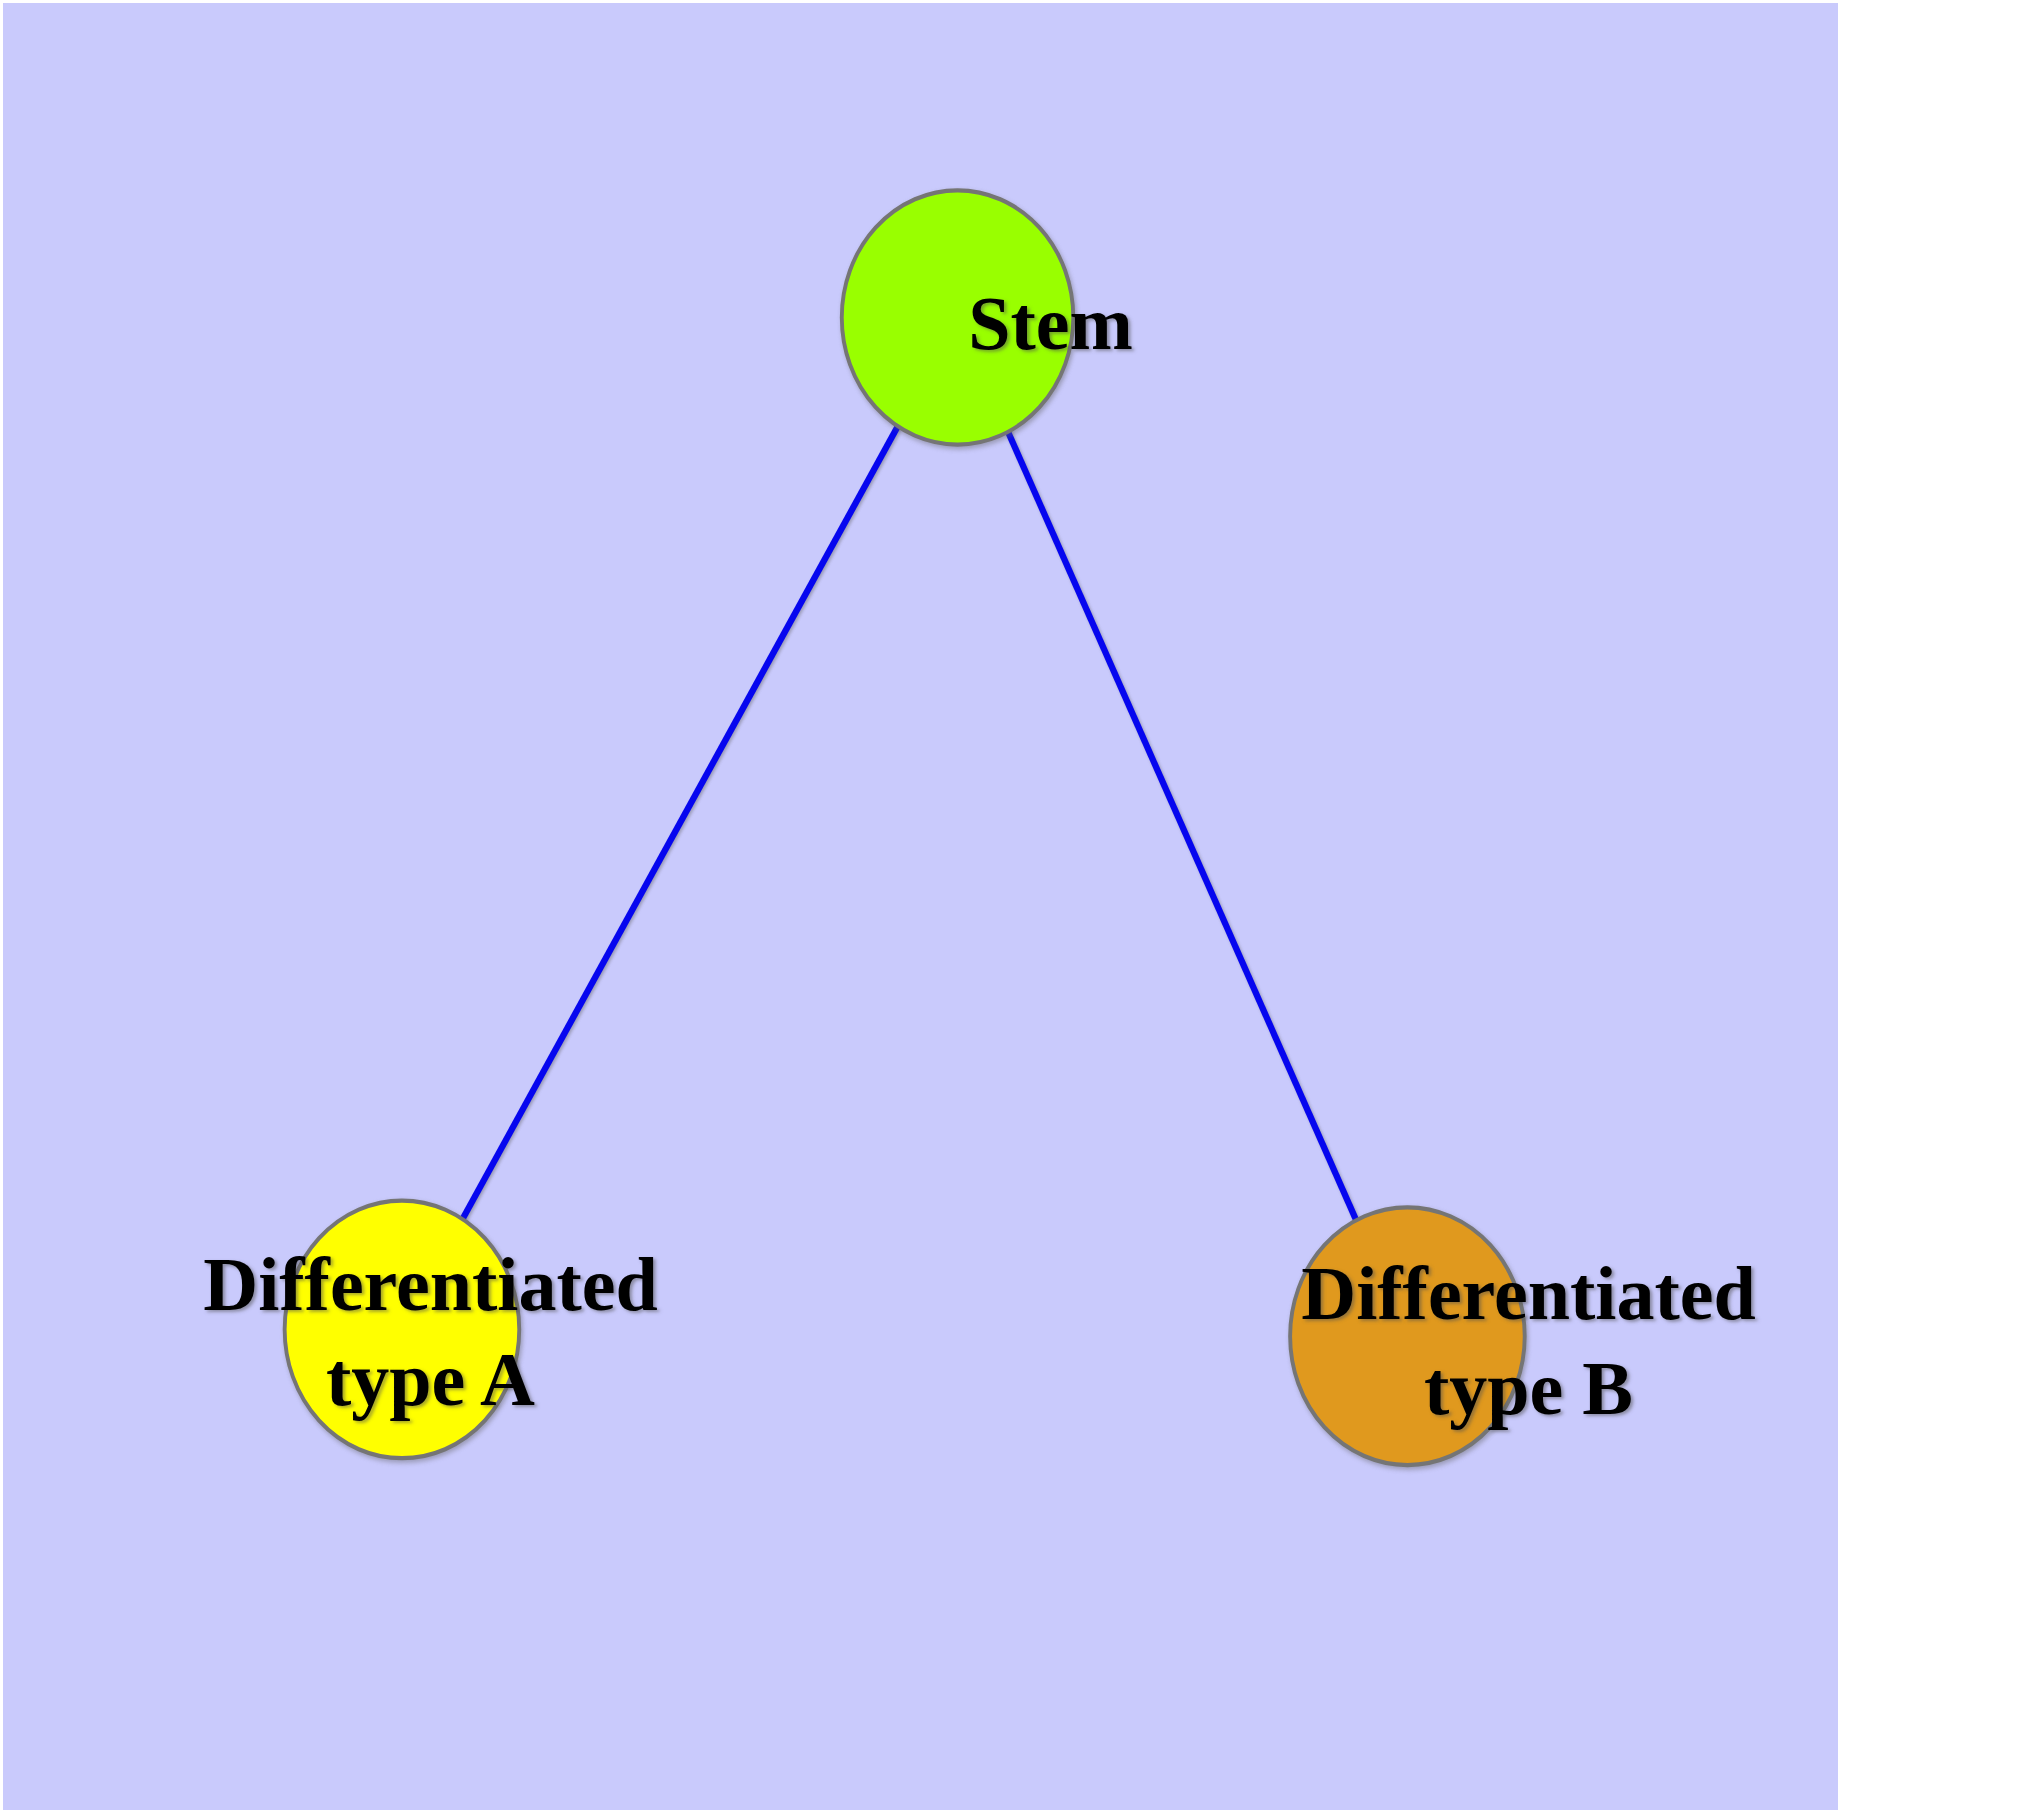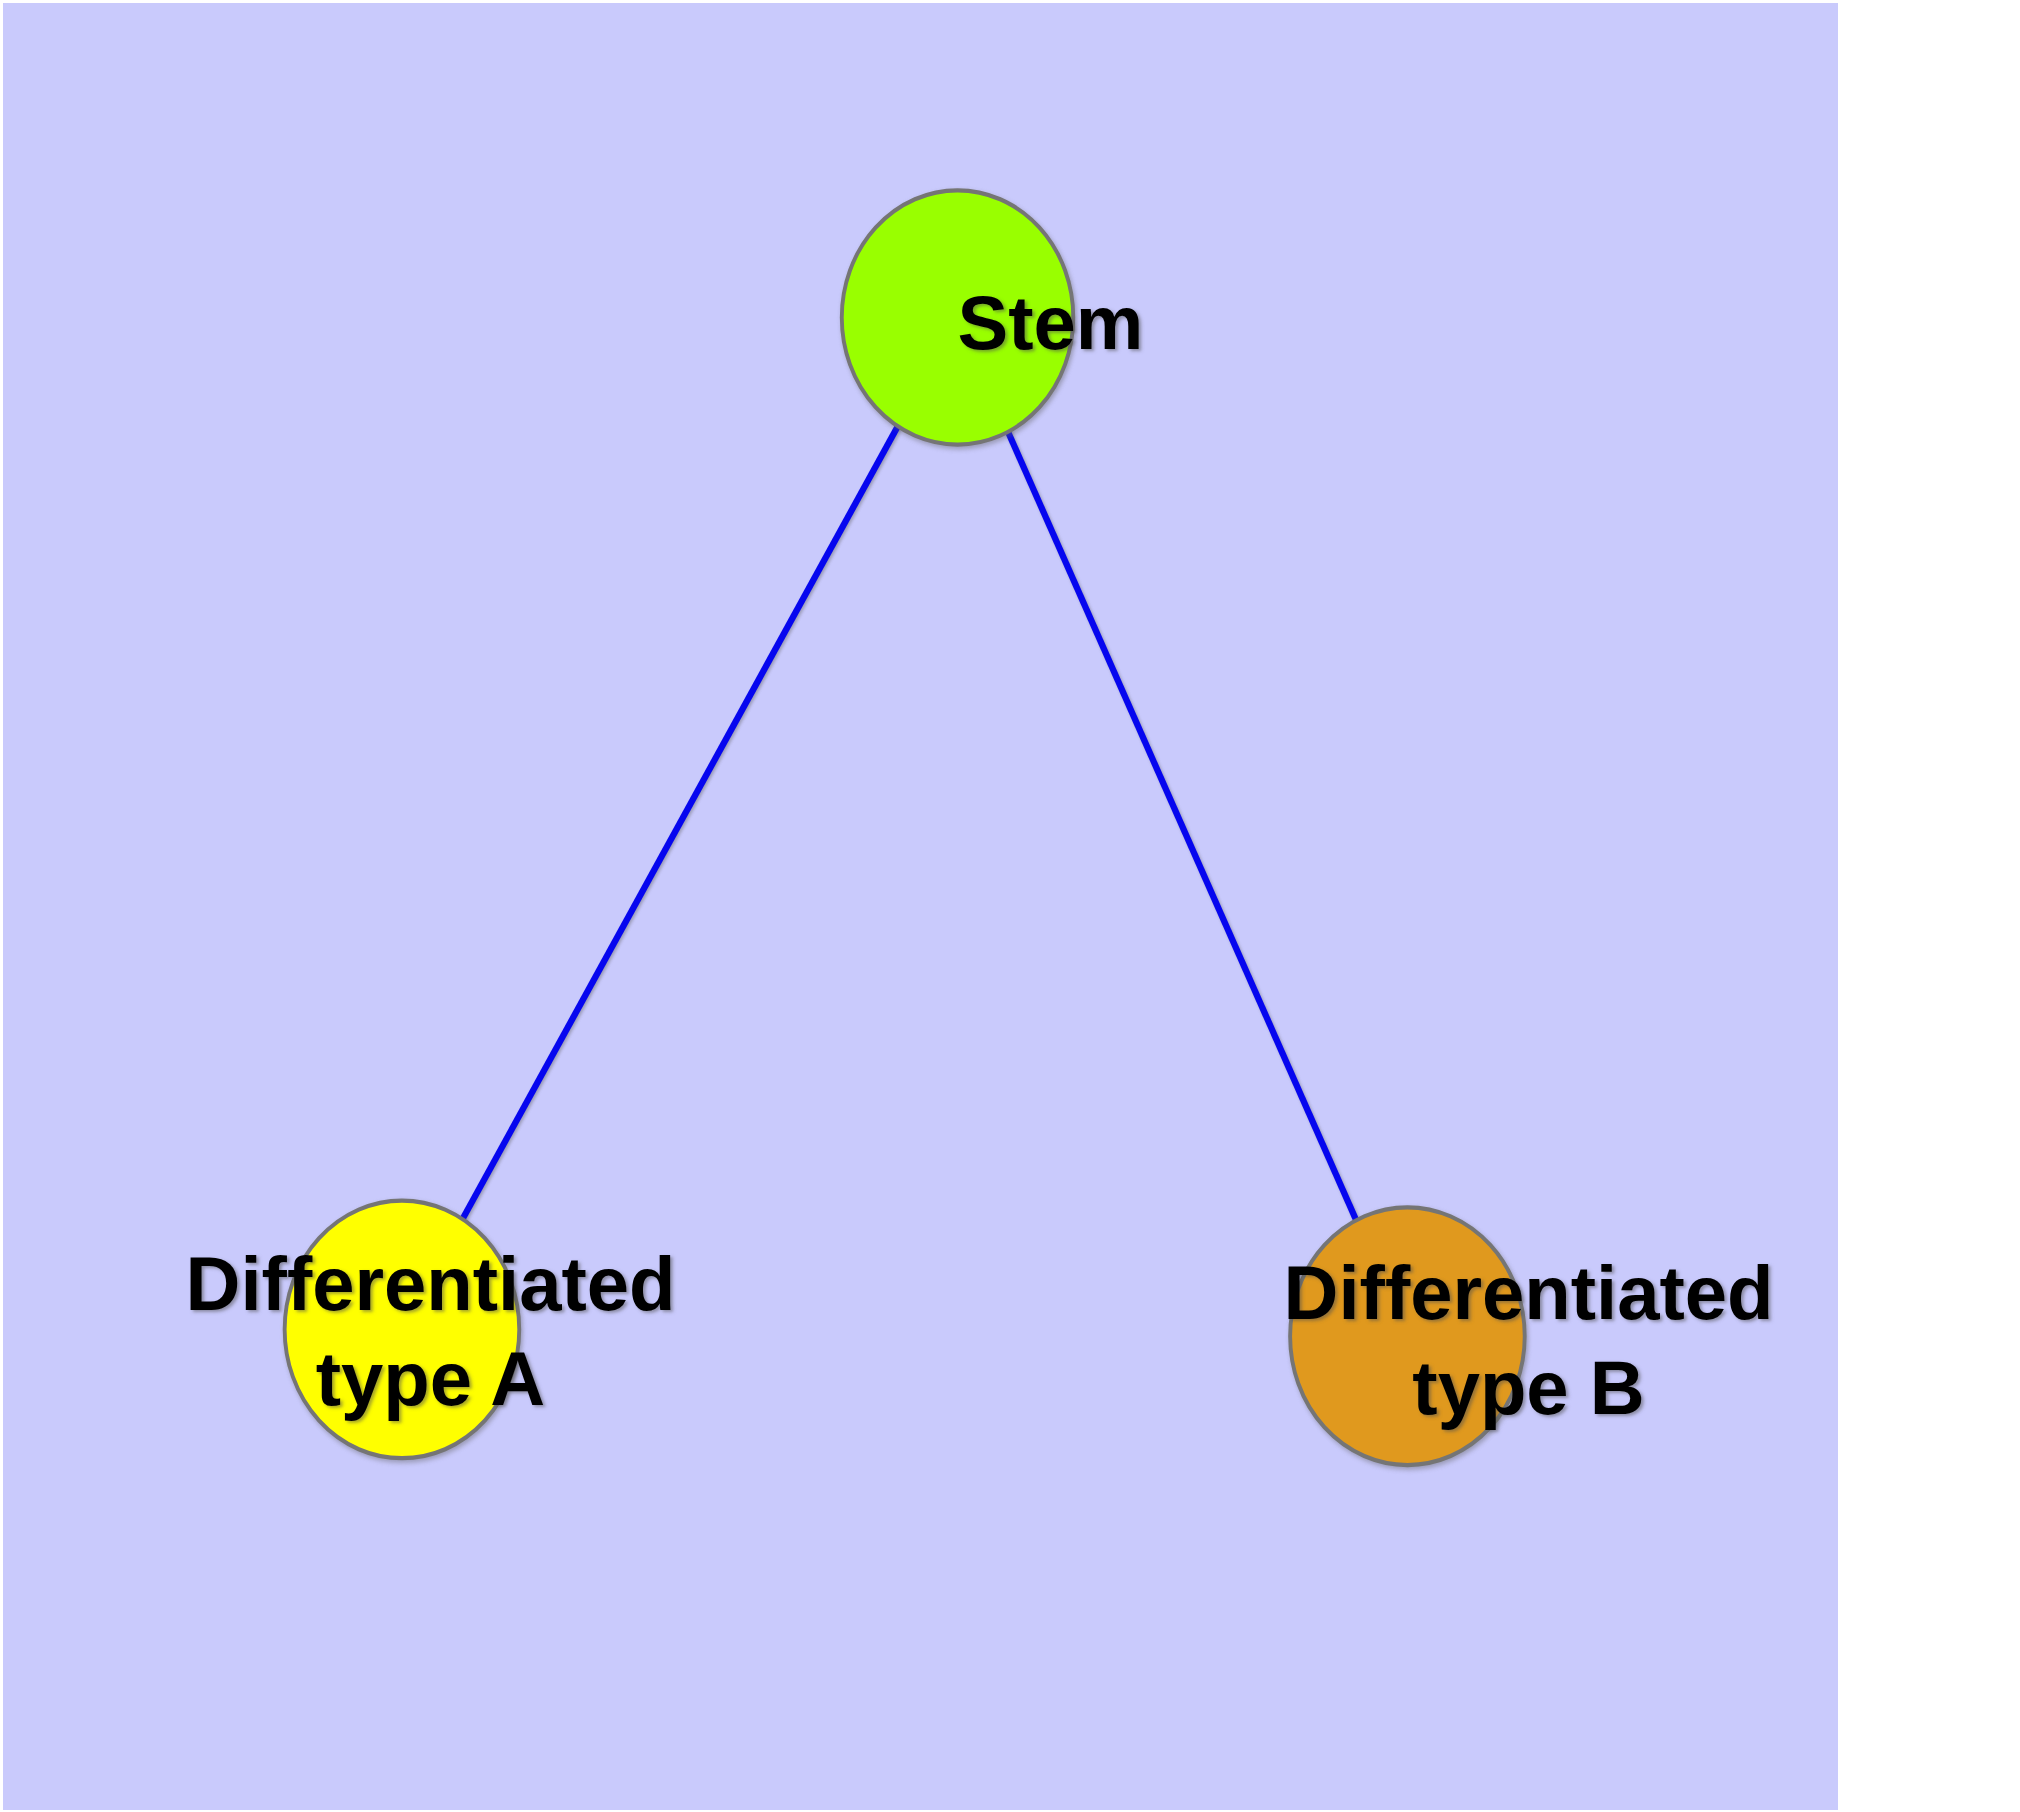--- a/index.html
+++ b/index.html
@@ -8,20 +8,21 @@
   }
   body {
     font-family: "Liberation Sans", sans-serif;
   }
   .page {
     position: relative;
     width: 1840px;
     height: 1812px;
     overflow: hidden;
     background: #FFFFFF;
+    font-family: Liberation Serif, serif;
   }
   .canvas {
     position: absolute;
     top: 3.4px;
     left: 2.5px;
     right: 2.5px;
     bottom: 2.5px;
   }
   svg.diagram {
     position: absolute;

